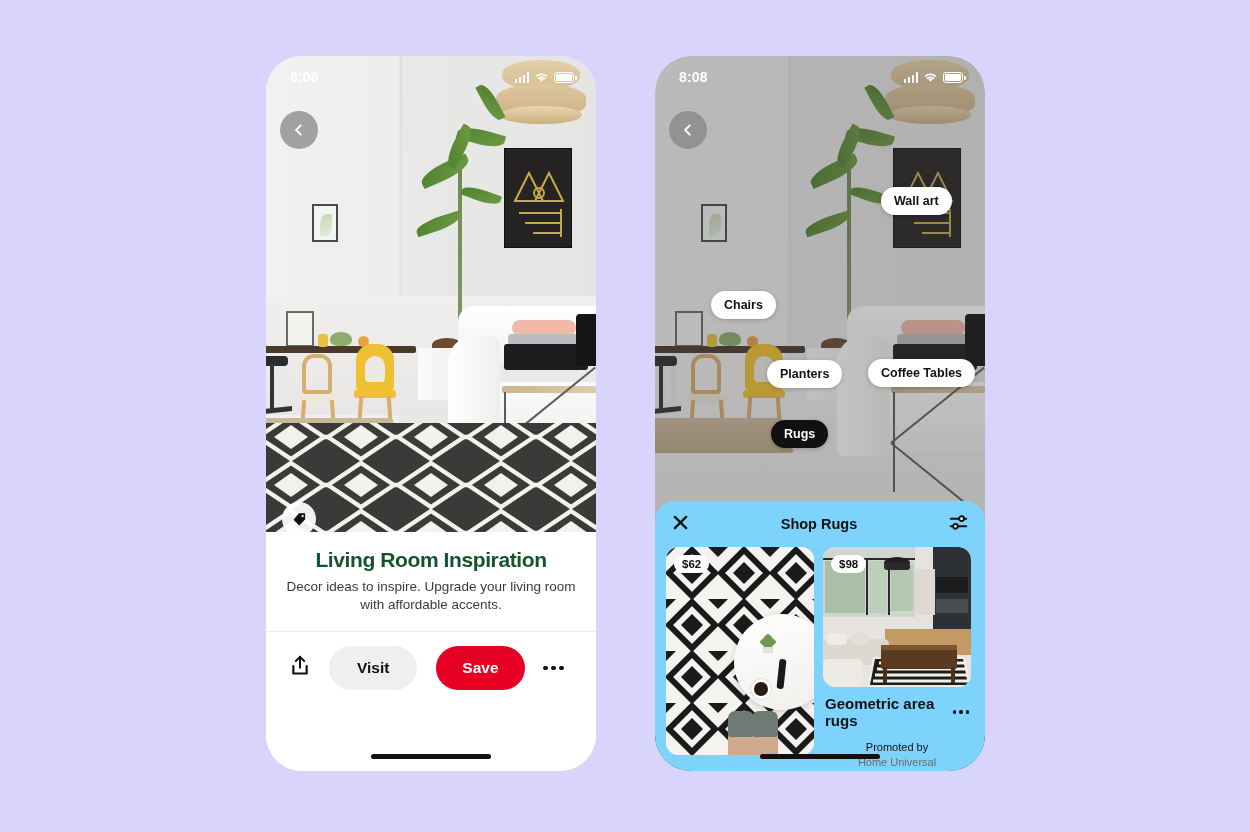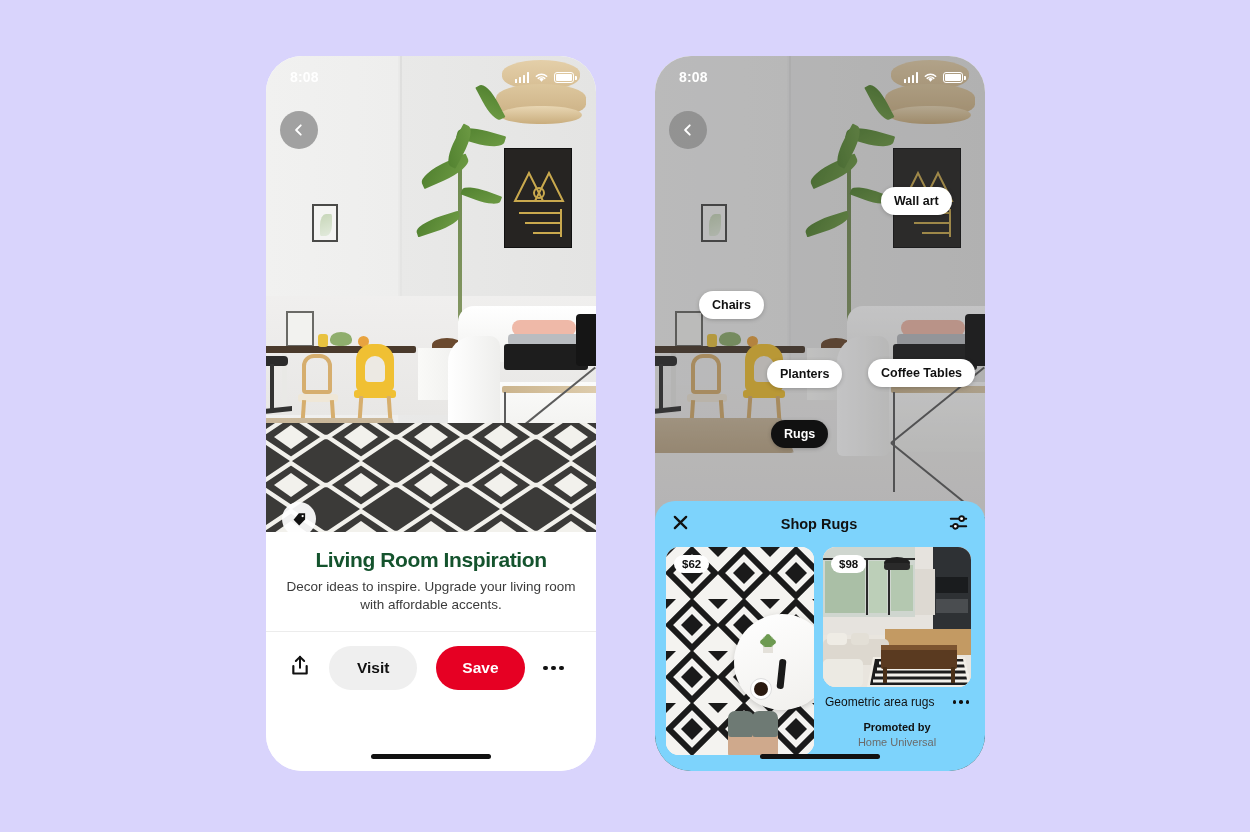--- a/index.html
+++ b/index.html
@@ -277,25 +277,25 @@
   .card { width:148px; position:relative; }
   .thumb { width:148px; height:140px; border-radius:13px; overflow:hidden; position:relative;
            background:#eee; }
   .card.tall .thumb { height:208px; }
   .pricetag {
     position:absolute; left:8px; top:8px; background:#fff; color:#111;
     font-size:11.5px; font-weight:700; border-radius:11px; padding:3px 8px;
   }
   .prod-row { display:flex; align-items:center; justify-content:space-between;
               margin-top:8px; padding:0 2px; }
-  .prod-name { font-size:12px; color:#111; font-weight:400; }
+  .prod-name { font-size:15px; color:#111; font-weight:700; }
   .dots-sm { display:flex; gap:3px; }
   .dots-sm i { width:3.5px; height:3.5px; border-radius:50%; background:#111; display:block; }
   .promo { text-align:center; margin-top:11px; line-height:1.35; }
-  .promo-by { font-size:11px; font-weight:700; color:#111; }
+  .promo-by { font-size:11px; font-weight:400; color:#111; }
   .promo-brand { font-size:11px; color:#6b6b6b; }
 
   
   .rugthumb { position:absolute; inset:0; background:#f3f2ef; }
   .table-round {
     position:absolute; left:46%; top:32%; width:96px; height:96px;
     border-radius:50%; background:linear-gradient(160deg,#ffffff,#f0efec);
     box-shadow:0 2px 6px rgba(0,0,0,.18);
   }
   .succ { position:absolute; left:60%; top:40%; width:26px; height:24px; }
@@ -563,21 +563,21 @@
             </pattern>
           </defs>
           <rect width="350" height="200" fill="url(#dia2)"></rect>
         </svg>
       </div>
 
       <div class="dim"></div>
     </div>
 
     <div class="pill" style="left:226px; top:131px;">Wall art</div>
-    <div class="pill" style="left:44px;  top:235px;">Chairs</div>
+    <div class="pill" style="left:56px;  top:235px;">Chairs</div>
     <div class="pill" style="left:213px; top:275px;margin-top:28px;">Coffee Tables</div>
     <div class="pill" style="left:112px; top:304px;">Planters</div>
     <div class="pill selected" style="left:116px; top:364px;">Rugs</div>
 
     <div class="statusbar">
       <span class="clock">8:08</span>
       <span class="sysicons">
         <span class="bars">
             <i></i>
             <i></i>

